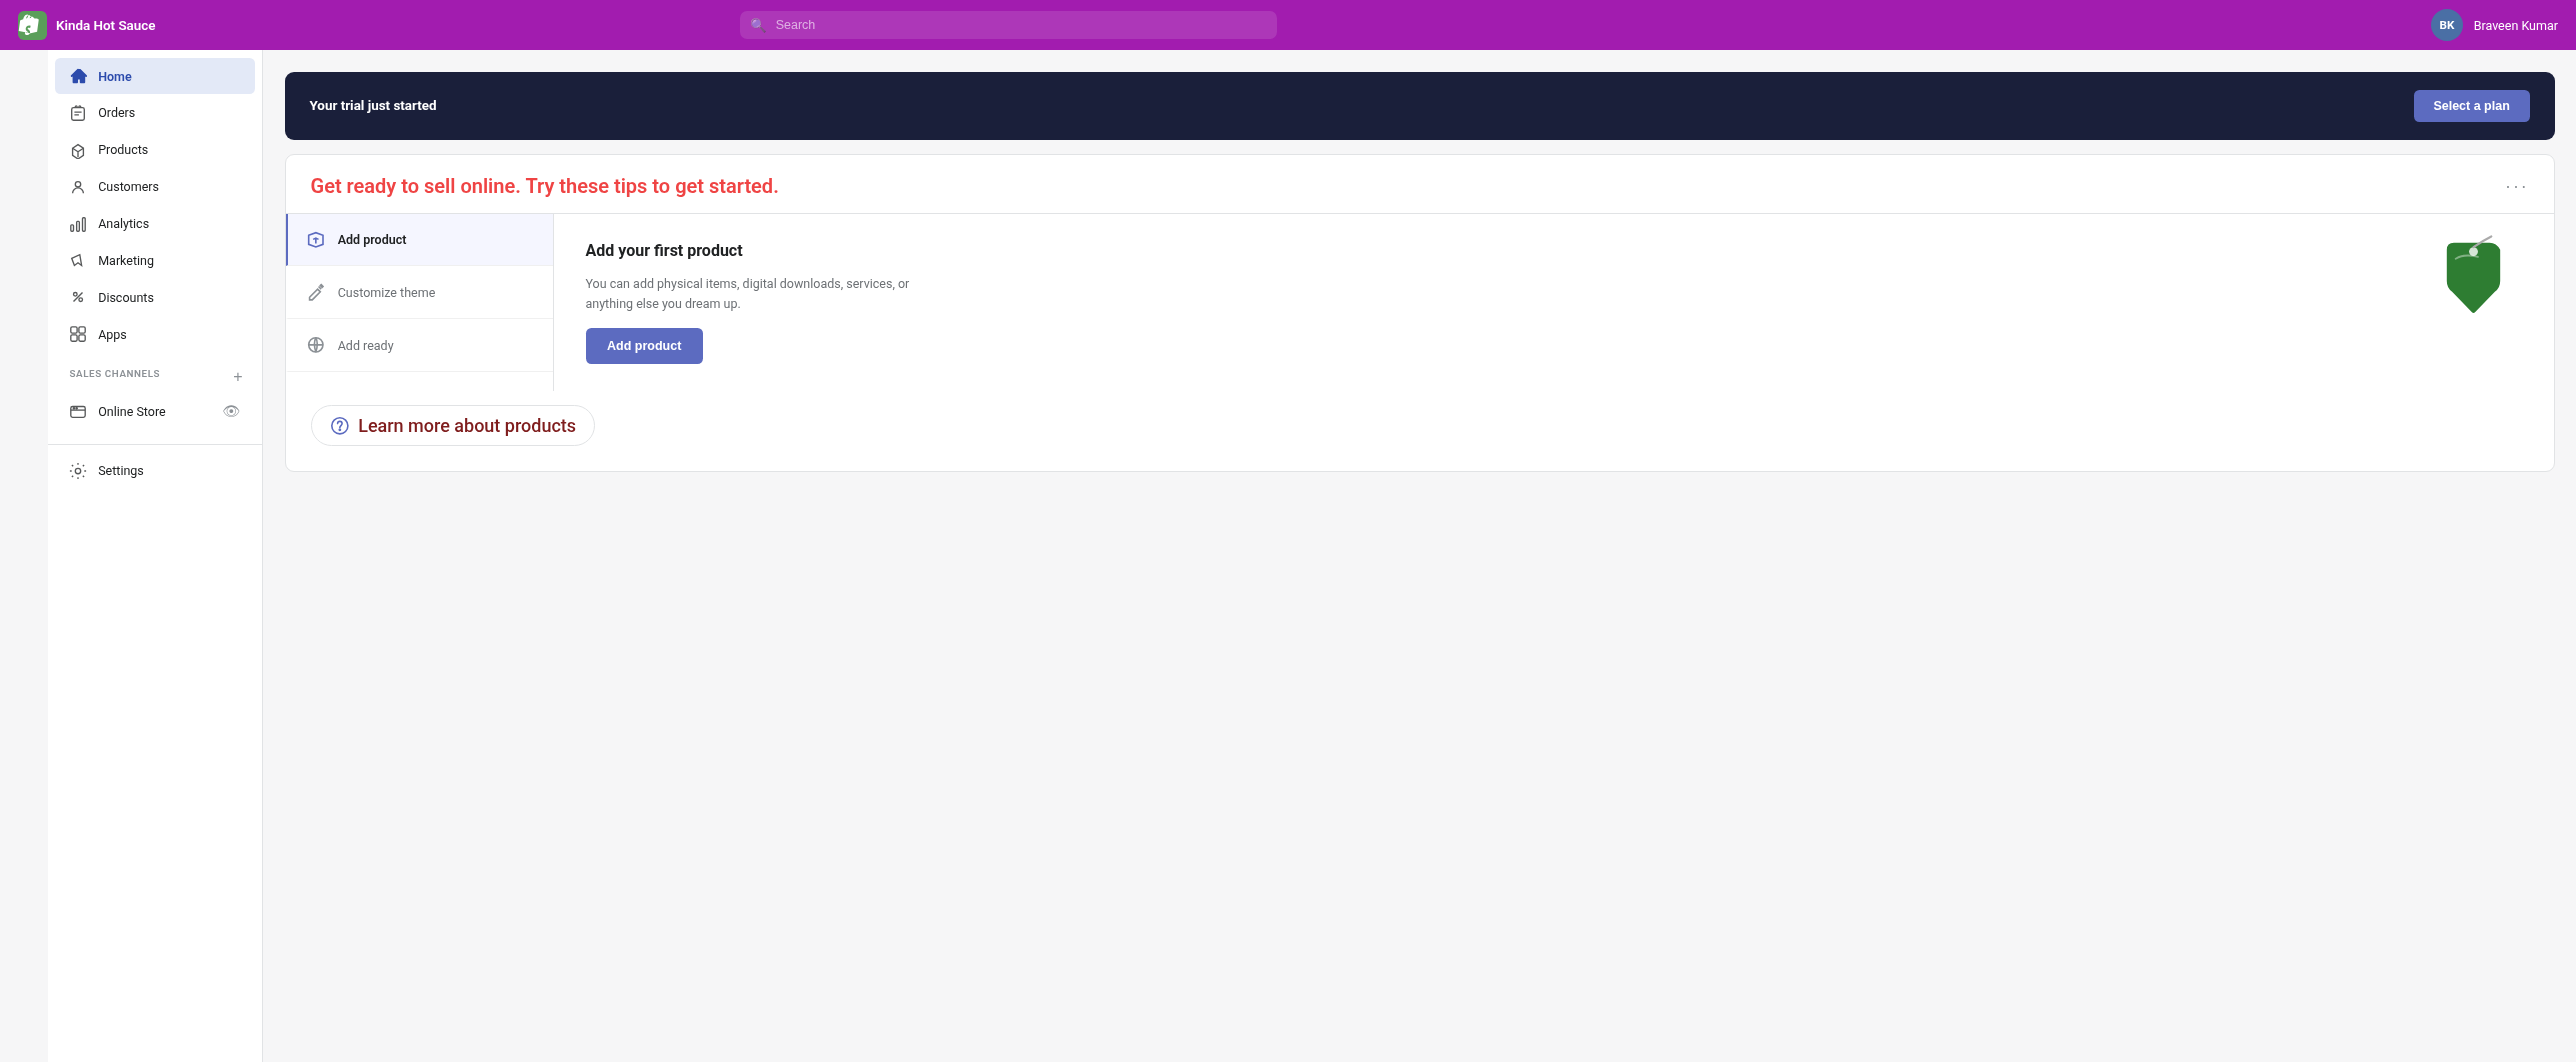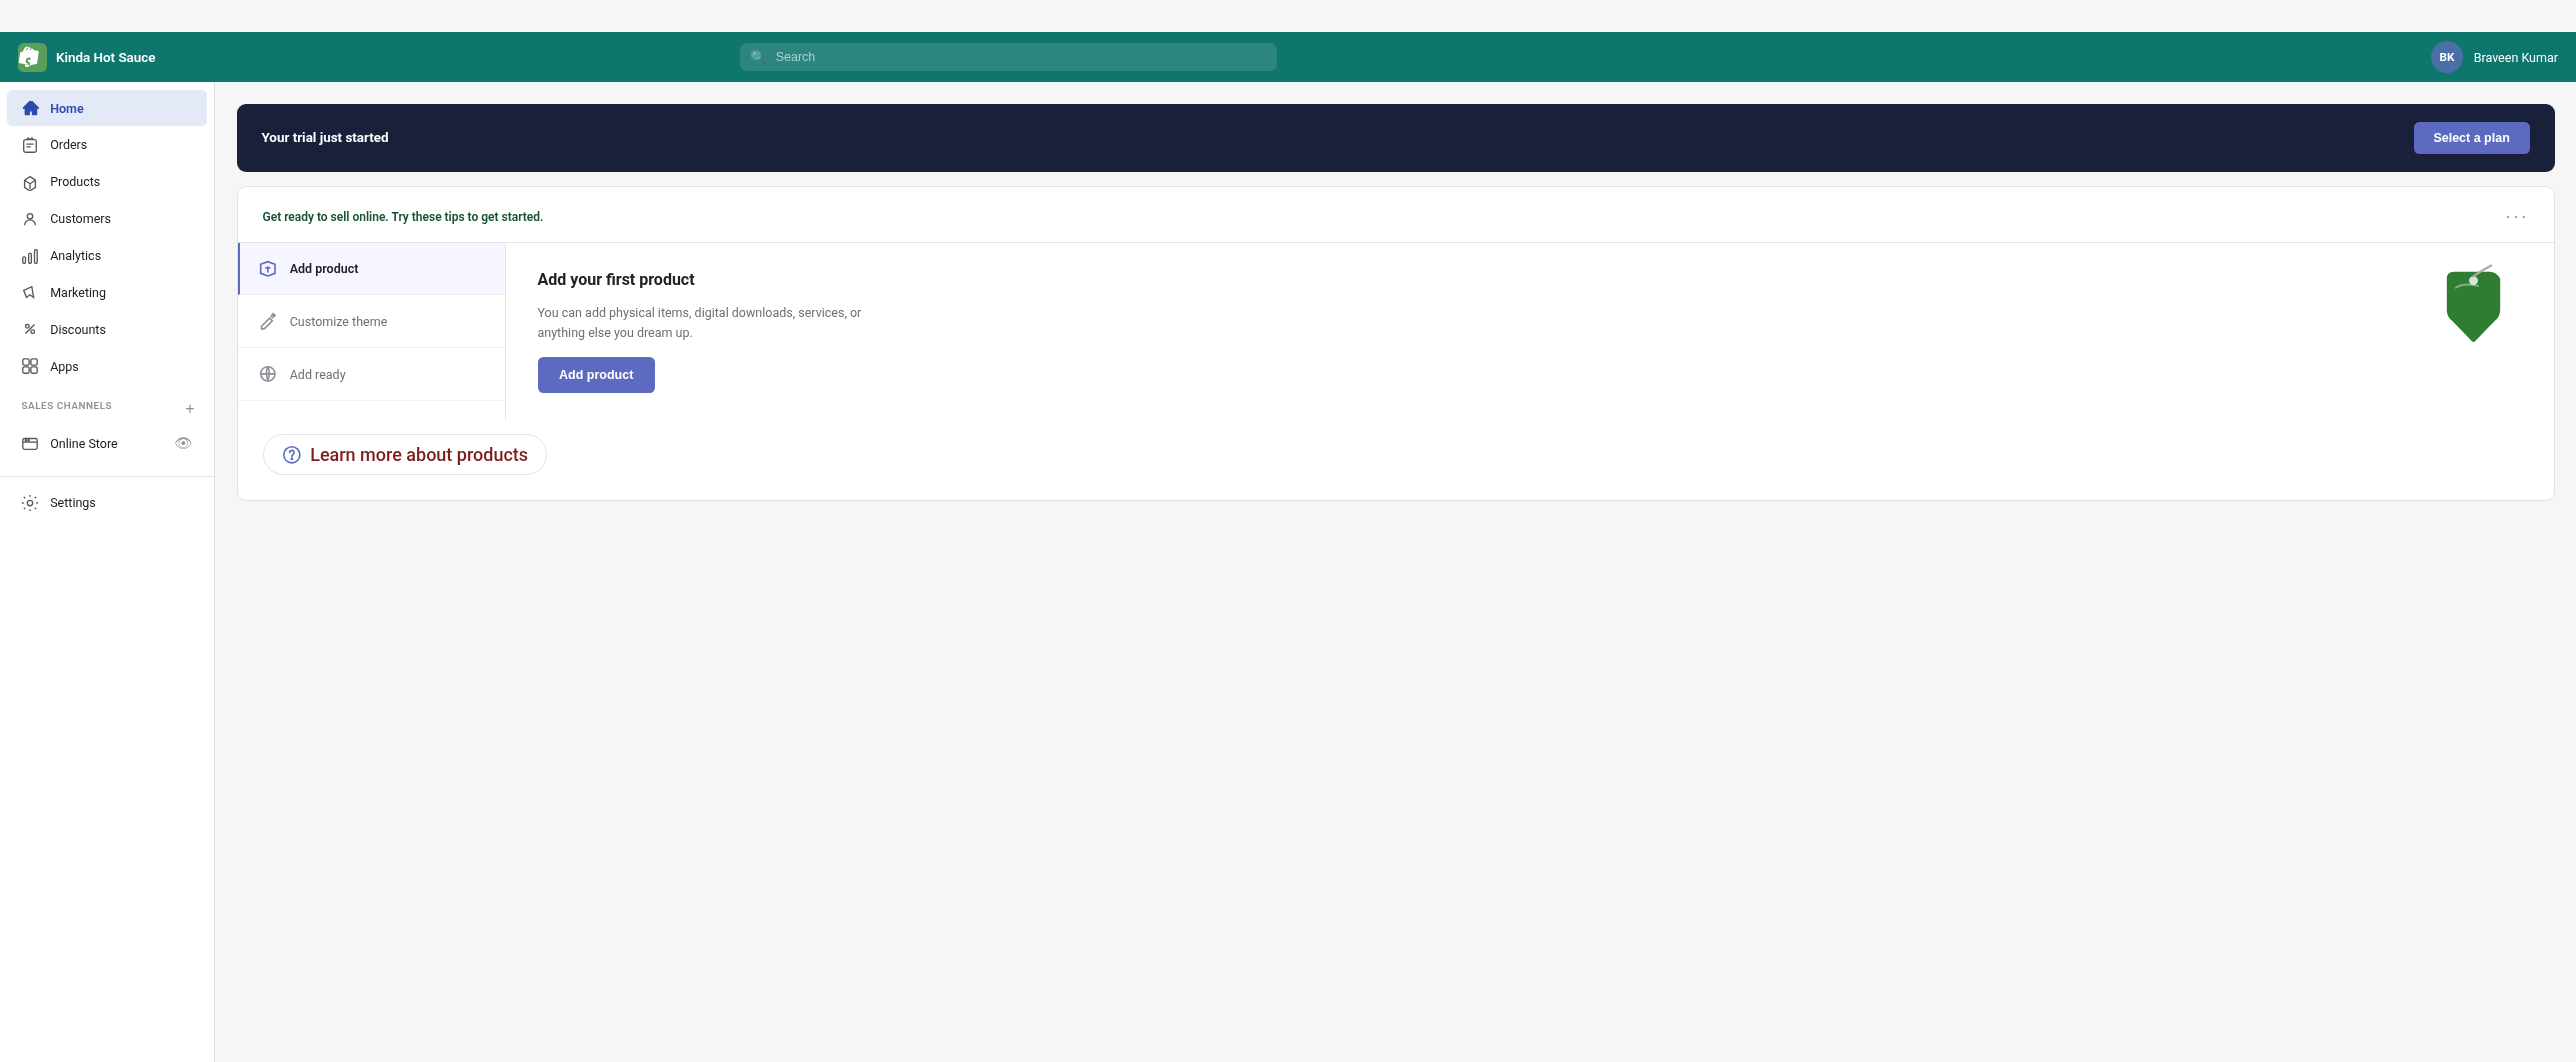--- a/index.html
+++ b/index.html
@@ -1,27 +1,26 @@
 <!DOCTYPE html>
 <html style="font-size:14.3px"><head>
   <meta charset="utf-8">
   <style>
     * { box-sizing: border-box; margin: 0; padding: 0; }
     body { font-family: -apple-system, BlinkMacSystemFont, 'Segoe UI', Roboto, sans-serif; background: #f6f6f7; display: flex; flex-direction: column; height: 100vh; overflow: hidden; }
 
     
     .topnav {
-      background: #0f766e;
+      background: #a21caf;
       display: flex;
       align-items: center;
       padding: 0 18px;
       height: 50px;
       flex-shrink: 0;
       gap: 14.3px;
-      margin-top: 32px;
     }
     .topnav-brand {
       display: flex;
       align-items: center;
       gap: 9px;
       color: #fff;
       font-weight: 600;
       font-size: 13.4px;
       white-space: nowrap;
     }
@@ -77,20 +76,21 @@
       color: #fff;
       font-size: 12.5px;
       font-weight: 400;
     }
 
     
     .layout {
       display: flex;
       flex: 1;
       overflow: hidden;
+      margin-left: 48px;
     }
 
     
     .sidebar {
       width: 215px;
       background: #fff;
       border-right: 0.9px solid #e1e3e5;
       overflow-y: auto;
       flex-shrink: 0;
       padding: 7.2px 0;
@@ -209,23 +209,23 @@
       border: 0.9px solid #e1e3e5;
       overflow: hidden;
     }
     .tips-header {
       display: flex;
       align-items: center;
       justify-content: space-between;
       padding: 19.7px 25px 14.3px;
     }
     .tips-title {
-      font-size: 12px;
-      font-weight: 600;
-      color: #14532d;
+      font-size: 20px;
+      font-weight: 600;
+      color: #ef4444;
     }
     .more-btn {
       background: none;
       border: none;
       cursor: pointer;
       color: #8c9196;
       font-size: 18px;
       letter-spacing: 1.8px;
     }
 

